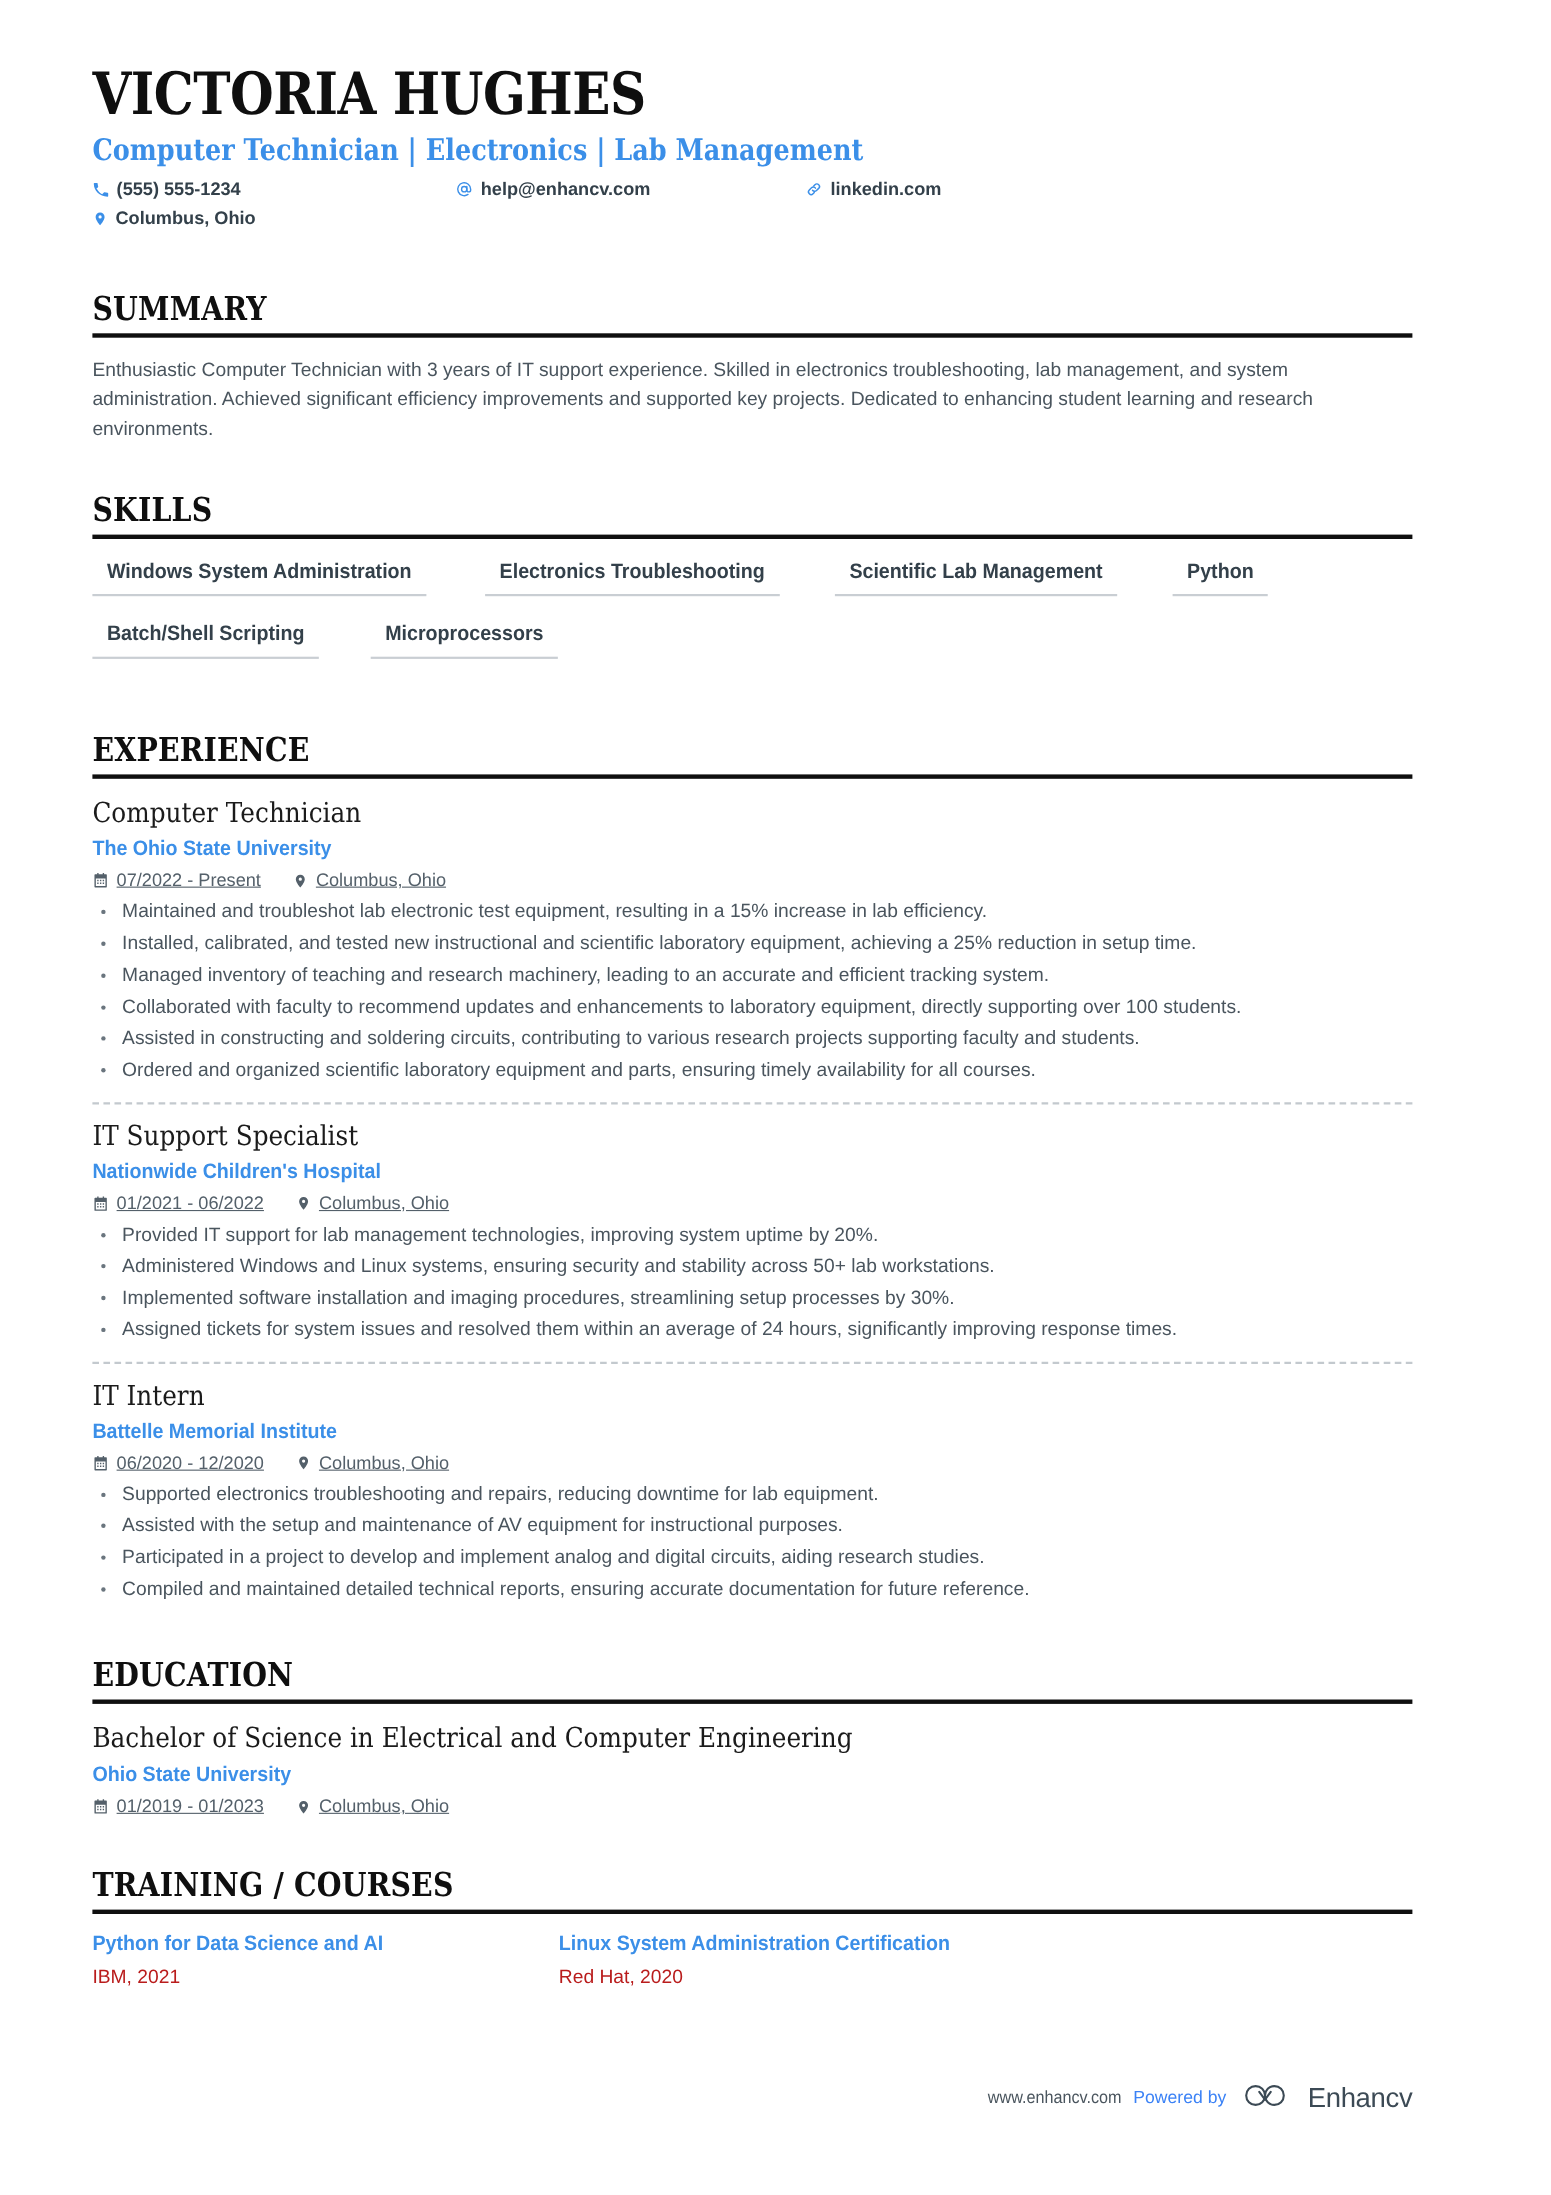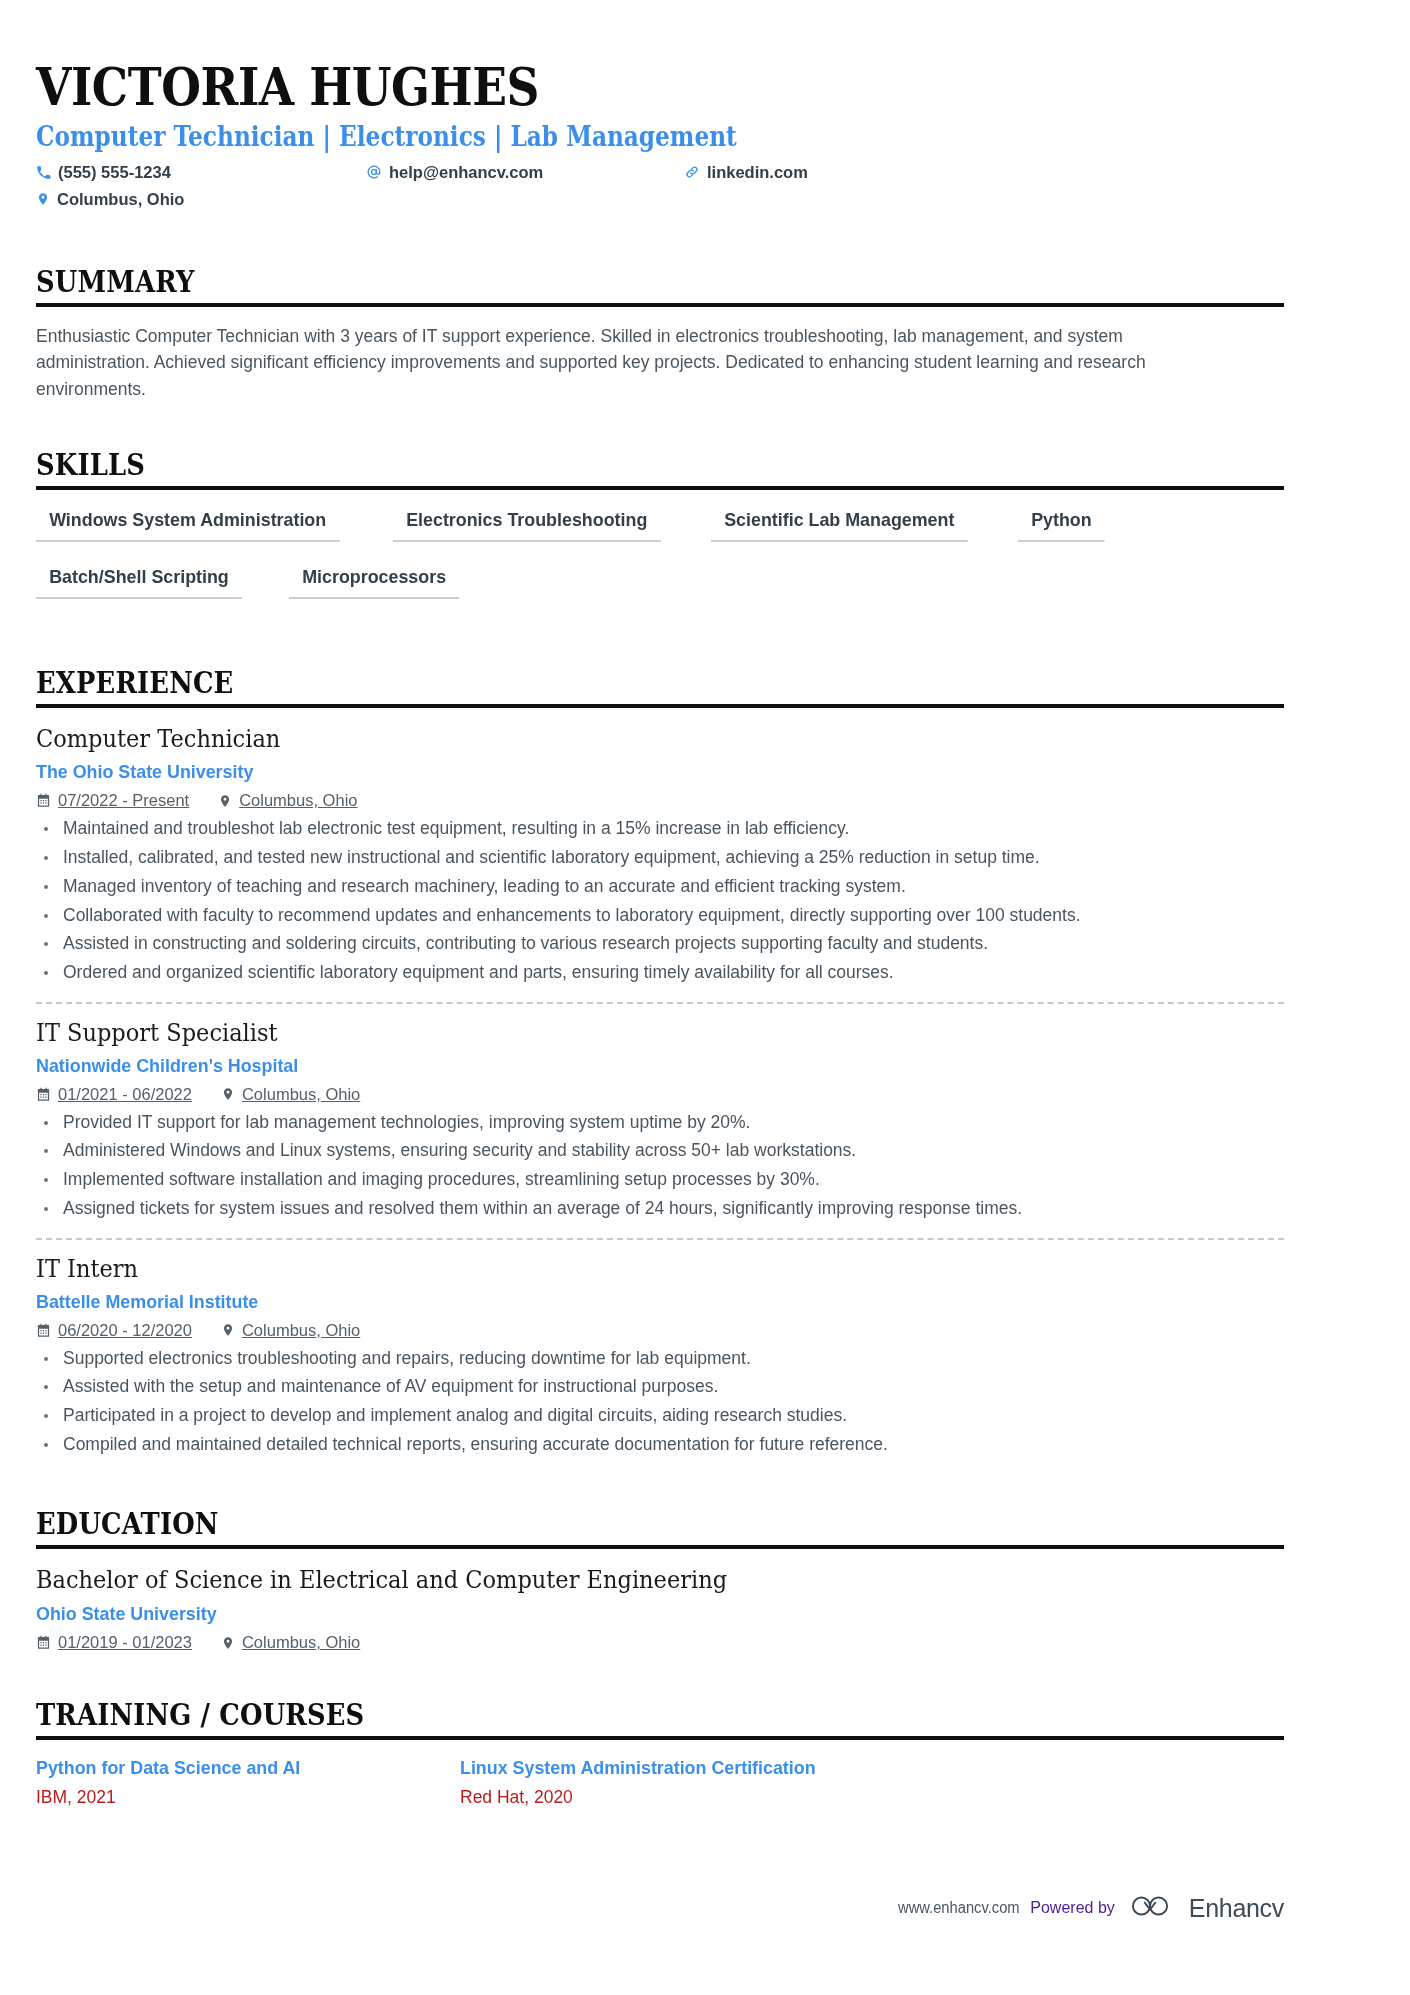--- a/index.html
+++ b/index.html
@@ -13,21 +13,21 @@
     font-family: "Liberation Sans", sans-serif;
     color: #33404a;
     -webkit-font-smoothing: antialiased;
   }
 
   .page {
     position: relative;
     width: 1368px;
     min-height: 1995px;
     background: #ffffff;
-    padding: 58px 84px 0 36px;
+    padding: 58px 84px 0 84px;
   }
 
   
   .name {
     font-family: "DejaVu Serif", serif;
     font-weight: bold;
     font-size: 53px;
     line-height: 1.06;
     letter-spacing: -0.5px;
     color: #0f0f0f;
@@ -255,21 +255,21 @@
     transform: scaleX(0.92);
     transform-origin: left center;
   }
   .footer-brand {
     display: flex;
     align-items: center;
     gap: 16px;
   }
   .powered-by {
     font-size: 16px;
-    color: #4c1d95;
+    color: #3b82f6;
   }
   .brand-lockup {
     display: flex;
     align-items: center;
     gap: 20px;
   }
   .brand-name {
     font-size: 25px;
     color: #3c4a55;
     letter-spacing: -0.3px;

